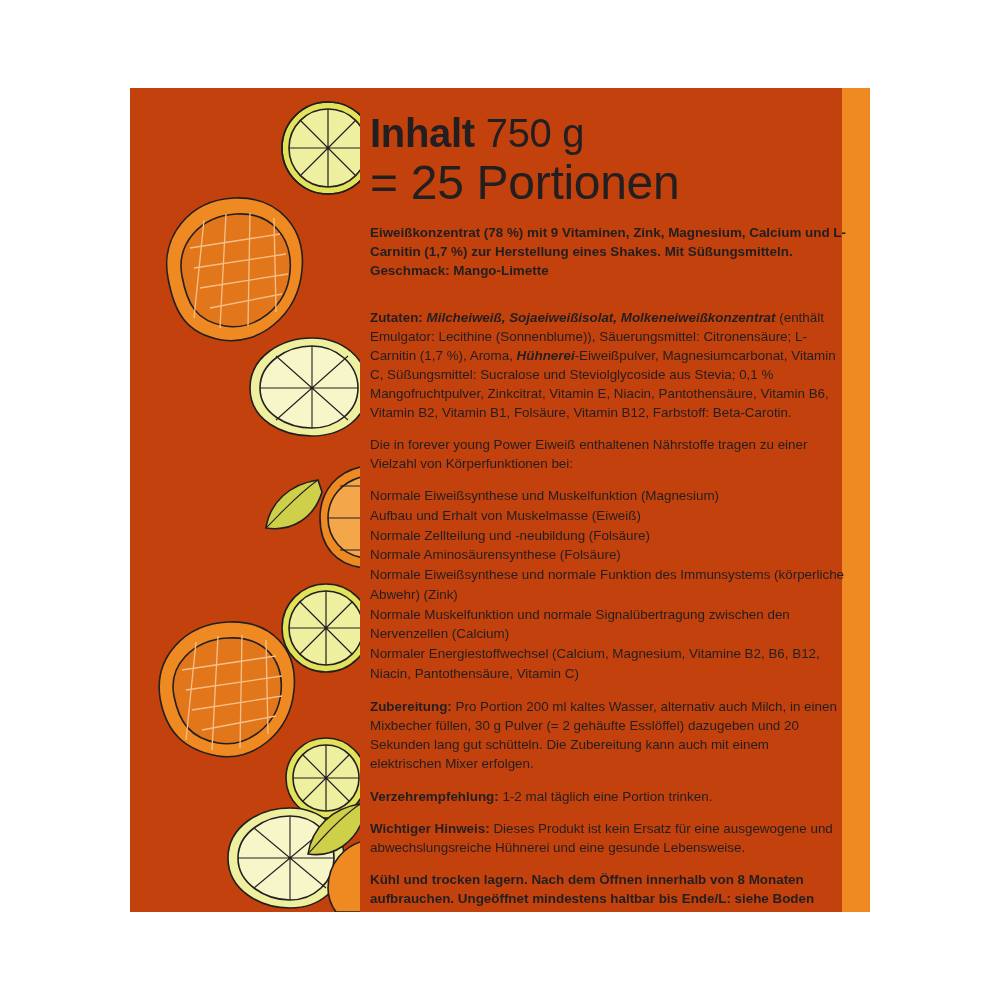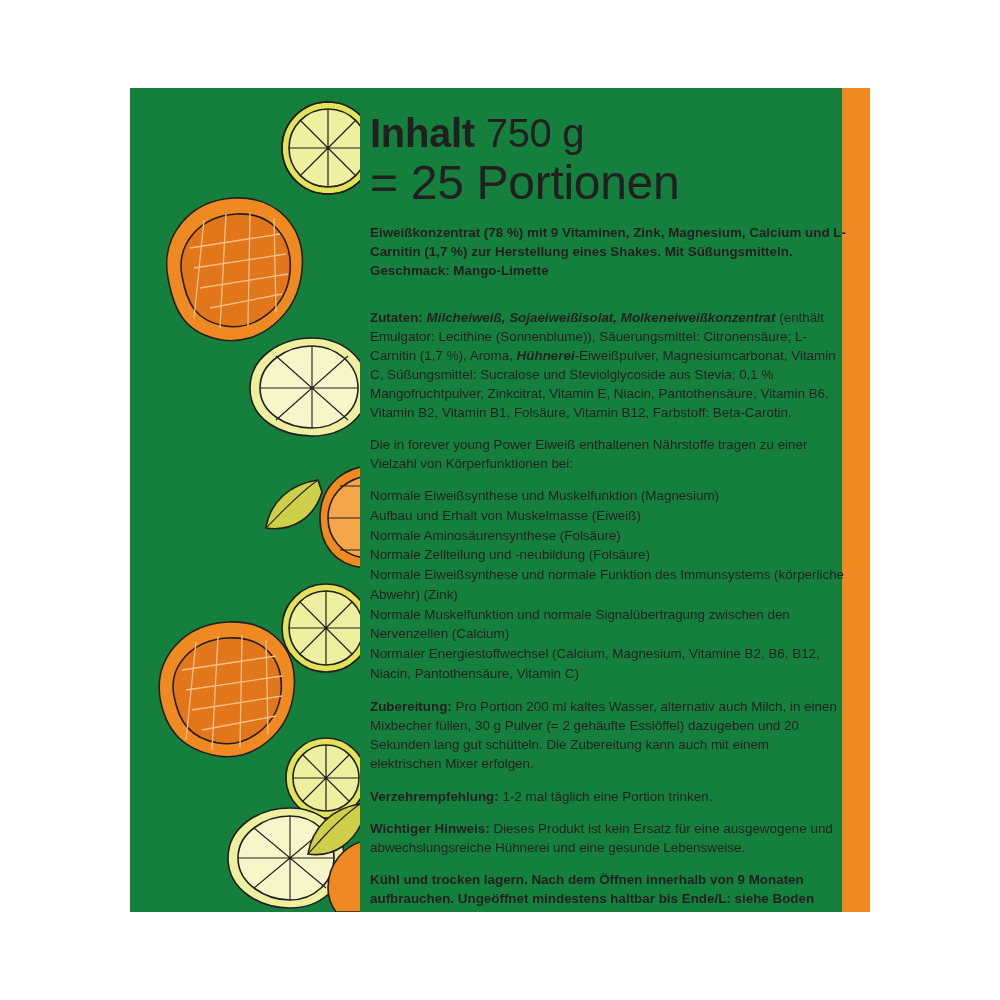--- a/index.html
+++ b/index.html
@@ -14,21 +14,21 @@
     overflow: hidden;
   }
 
   
   #package {
     position: absolute;
     left: 130px;
     top: 88px;
     width: 740px;
     height: 824px;
-    background: #15803d;
+    background: #c2410c;
     overflow: hidden;
   }
   
   #spine {
     position: absolute;
     right: 0;
     top: 0;
     width: 28px;
     height: 100%;
     background: #ef8a23;
@@ -202,37 +202,37 @@
     <p class="block">
       <span class="b">Zutaten:</span>
       <span class="bi">Milcheiweiß, Sojaeiweißisolat, Molkeneiweißkonzentrat</span><span> (enthält Emulgator: Lecithine (Sonnenblume)), Säuerungsmittel: Citronensäure; L-Carnitin (1,7 %), Aroma, </span><span class="bi">Hühnerei</span><span>-Eiweißpulver, Magnesiumcarbonat, Vitamin C, Süßungsmittel: Sucralose und Steviolglycoside aus Stevia; 0,1 % Mangofruchtpulver, Zinkcitrat, Vitamin E, Niacin, Pantothensäure, Vitamin B6, Vitamin B2, Vitamin B1, Folsäure, Vitamin B12, Farbstoff: Beta-Carotin.</span>
     </p>
 
     <p class="block">Die in forever young Power Eiweiß enthaltenen Nährstoffe tragen zu einer Vielzahl von Körperfunktionen bei:</p>
 
     <ul class="benefits">
       <li>Normale Eiweißsynthese und Muskelfunktion (Magnesium)</li>
       <li>Aufbau und Erhalt von Muskelmasse (Eiweiß)</li>
+      <li>Normale Zellteilung und -neubildung (Folsäure)</li>
       <li>Normale Aminosäurensynthese (Folsäure)</li>
-      <li>Normale Zellteilung und -neubildung (Folsäure)</li>
       <li>Normale Eiweißsynthese und normale Funktion des Immunsystems (körperliche Abwehr) (Zink)</li>
       <li>Normale Muskelfunktion und normale Signalübertragung zwischen den Nervenzellen (Calcium)</li>
       <li>Normaler Energiestoffwechsel (Calcium, Magnesium, Vitamine B2, B6, B12, Niacin, Pantothensäure, Vitamin C)</li>
     </ul>
 
     <p class="block">
       <span class="b">Zubereitung:</span><span> Pro Portion 200 ml kaltes Wasser, alternativ auch Milch, in einen Mixbecher füllen, 30 g Pulver (= 2 gehäufte Esslöffel) dazugeben und 20 Sekunden lang gut schütteln. Die Zubereitung kann auch mit einem elektrischen Mixer erfolgen.</span>
     </p>
 
     <p class="block">
       <span class="b">Verzehrempfehlung:</span><span> 1-2 mal täglich eine Portion trinken.</span>
     </p>
 
     <p class="block">
       <span class="b">Wichtiger Hinweis:</span><span> Dieses Produkt ist kein Ersatz für eine ausgewogene und abwechslungsreiche Hühnerei und eine gesunde Lebensweise.</span>
     </p>
 
-    <p class="block footer-block b">Kühl und trocken lagern. Nach dem Öffnen innerhalb von 9 Monaten aufbrauchen. Ungeöffnet mindestens haltbar bis Ende/L: siehe Boden</p>
+    <p class="block footer-block b">Kühl und trocken lagern. Nach dem Öffnen innerhalb von 8 Monaten aufbrauchen. Ungeöffnet mindestens haltbar bis Ende/L: siehe Boden</p>
 
     <p class="block b tight">Vertrieb: Strunz GmbH, Oedenberger Str. 159, 90491 Nürnberg</p>
 
   </div>
 </div>
 
 </body></html>

